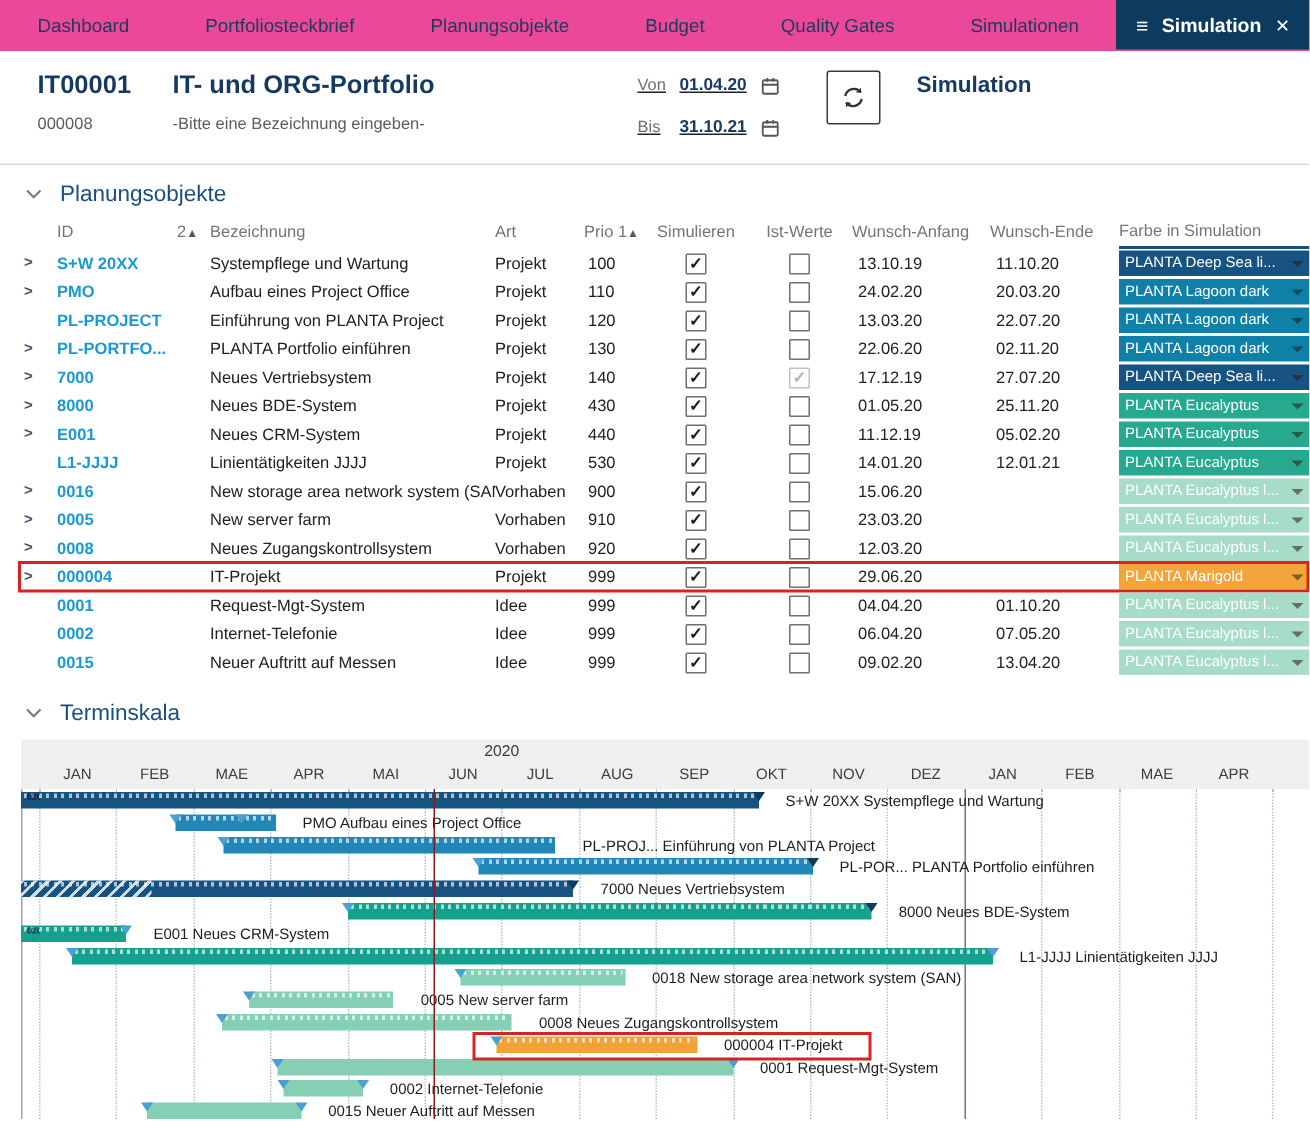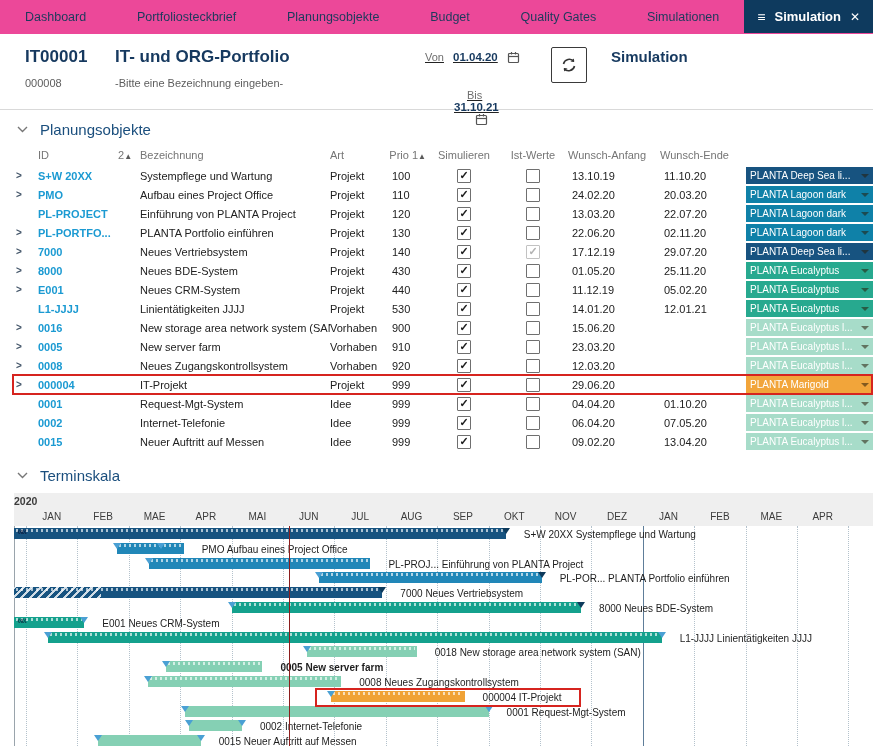--- a/index.html
+++ b/index.html
@@ -12,21 +12,21 @@
   .nav-active .burger{font-size:14px;font-weight:normal;}
   .nav-active .close{font-size:12px;font-weight:normal;cursor:pointer;}
   
   .hdr{display:flex;align-items:flex-start;padding:11px 0 9px 25px;border-bottom:1px solid #d9d9d9;height:55px;box-sizing:content-box;}
   .hdr .line1{font-size:17px;font-weight:bold;color:#16395f;line-height:24px;white-space:nowrap;}
   .hdr .line2{font-size:11px;color:#5d5d5d;margin-top:8px;white-space:nowrap;}
   .hdr-id{width:90px;}
   .hdr-title{width:310px;}
   .hdr-dates{width:112px;}
   .hdr-dates .drow{display:flex;align-items:center;height:24px;text-decoration:underline;}
-  .hdr-dates .drow+.drow{margin-top:20px;flex-direction:column;}
+  .hdr-dates .drow+.drow{margin-top:4px;}
   .dlabel{font-size:11px;color:#6e6e6e;width:28px;}
   .dvalue{font-size:11.5px;font-weight:bold;color:#16395f;width:54px;}
   .cal{display:inline-block;cursor:pointer;line-height:0;}
   .refresh-btn{width:36px;height:36px;border:1.5px solid #3a3a3a;background:#fff;border-radius:2px;display:flex;align-items:center;justify-content:center;margin:2px 18px 0 14px;cursor:pointer;padding:0;}
   .hdr-sim{margin-left:6px;}
   .hdr-sim .line1{font-size:15px;}
   .hdr-sim .line2 span{margin-right:14px;}
   .hdr-sim .val{color:#303030;font-weight:bold;}
   
   .sec{display:flex;align-items:center;gap:12px;padding:11px 0 4px 17px;}
@@ -49,21 +49,21 @@
   .c-prio{text-align:left;padding-right:2px;color:#212121;}
   .c-date{padding-left:8px;color:#212121;}
   .cb{width:12px;height:12px;border:1px solid #6f6f6f;border-radius:1px;background:#fff;margin:0 auto;display:flex;align-items:center;justify-content:center;font-size:11px;font-weight:bold;color:#1c1c1c;cursor:pointer;}
   .cb.disabled{border-color:#c2c2c2;color:#b3b3b3;}
   .farbe{height:17px;display:flex;align-items:center;position:relative;color:#fff;font-size:10px;padding:0 14px 0 4px;white-space:nowrap;overflow:hidden;cursor:pointer;width:100%;box-sizing:border-box;}
   .farbe::after{content:'';position:absolute;right:4px;top:7px;border-left:4px solid transparent;border-right:4px solid transparent;border-top:4px solid rgba(40,30,10,.55);}
   .trow.hl::after{content:'';position:absolute;left:12px;right:0;top:-1px;bottom:-1px;border:2px solid #d6241f;pointer-events:none;}
   
   #gantt{position:relative;margin:5px 0 0 14px;width:859px;height:256px;font-size:10px;}
   .g-head{position:absolute;top:0;left:0;right:0;height:33px;background:#efefef;}
-  .g-year{position:absolute;top:2px;left:0;width:641px;text-align:left;font-size:10.5px;color:#3c3c3c;font-weight:bold;}
+  .g-year{position:absolute;top:2px;left:0;width:641px;text-align:center;font-size:10.5px;color:#3c3c3c;}
   .g-month{position:absolute;top:18px;transform:translateX(-50%);color:#3c3c3c;font-size:10px;}
   .g-grid{position:absolute;top:33px;bottom:3px;width:0;border-left:1px dotted #b4c2cc;z-index:1;}
   .g-grid.solid{border-left:1px solid #5e7d99;}
   .g-edge{position:absolute;top:33px;bottom:3px;left:0;border-left:1px solid #9aa4ac;z-index:1;}
   .g-red{position:absolute;top:33px;bottom:3px;border-left:1px solid #8c1d1d;z-index:5;}
   .g-bar{position:absolute;height:11px;z-index:3;}
   .g-dots{position:absolute;left:2px;right:2px;top:1px;height:3px;background:repeating-linear-gradient(90deg,rgba(255,255,255,.65) 0 2px,transparent 2px 5px);}
   .g-hatch{position:absolute;top:0;bottom:0;left:0;background:repeating-linear-gradient(135deg,rgba(255,255,255,.8) 0 2px,transparent 2px 6px);}
   .g-cont{position:absolute;left:3px;top:-3px;font-size:11px;font-weight:bold;letter-spacing:-2px;color:rgba(0,10,40,.55);}
   .g-tri{position:absolute;width:0;height:0;border-left:4px solid transparent;border-right:4px solid transparent;border-top:6px solid #4aa0d4;transform:translateX(-4px);z-index:4;}
@@ -154,20 +154,21 @@
     <div></div>
     <div>ID</div>
     <div><span>2</span><span class="tri-up">▲</span></div>
     <div>Bezeichnung</div>
     <div>Art</div>
     <div class="h-prio"><span>Prio 1</span><span class="tri-up">▲</span></div>
     <div class="h-c">Simulieren</div>
     <div class="h-c">Ist-Werte</div>
     <div class="h-date">Wunsch-Anfang</div>
     <div class="h-date">Wunsch-Ende</div>
+    <div class="h-farbe">Farbe in Simulation</div>
   </div>
   <div id="tbody">
       <div class="trow">
         <div class="c-exp">&gt;</div>
         <div class="c-id">S+W 20XX</div>
         <div></div>
         <div class="c-name">Systempflege und Wartung</div>
         <div class="c-art">Projekt</div>
         <div class="c-prio">100</div>
         <div>
@@ -246,21 +247,21 @@
         <div class="c-name">Neues Vertriebsystem</div>
         <div class="c-art">Projekt</div>
         <div class="c-prio">140</div>
         <div>
           <div class="cb">✓</div>
         </div>
         <div>
           <div class="cb disabled">✓</div>
         </div>
         <div class="c-date">17.12.19</div>
-        <div class="c-date">29.07.20</div>
+        <div class="c-date">27.07.20</div>
         <div>
           <div class="farbe" style="background: rgb(23, 83, 128);">PLANTA Deep Sea li...</div>
         </div>
       </div>
       <div class="trow">
         <div class="c-exp">&gt;</div>
         <div class="c-id">8000</div>
         <div></div>
         <div class="c-name">Neues BDE-System</div>
         <div class="c-art">Projekt</div>
@@ -548,21 +549,21 @@
     <div class="g-label" style="left: 665.647px; top: 139.6px;">L1-JJJJ Linientätigkeiten JJJJ</div>
     <div class="g-bar" style="left: 292.987px; width: 109.653px; top: 153.4px; background: rgb(133, 208, 180);">
       <div class="g-dots"></div>
     </div>
     <div class="g-tri" style="left: 292.987px; top: 153.4px;"></div>
     <div class="g-label" style="left: 420.64px; top: 154.4px;">0018 New storage area network system (SAN)</div>
     <div class="g-bar" style="left: 152.493px; width: 95.9467px; top: 168.2px; background: rgb(133, 208, 180);">
       <div class="g-dots"></div>
     </div>
     <div class="g-tri" style="left: 152.493px; top: 168.2px;"></div>
-    <div class="g-label" style="left: 266.44px; top: 169.2px; font-weight: bold;">0005 New server farm</div>
+    <div class="g-label" style="left: 266.44px; top: 169.2px;">0005 New server farm</div>
     <div class="g-bar" style="left: 133.647px; width: 193.607px; top: 183px; background: rgb(133, 208, 180);">
       <div class="g-dots"></div>
     </div>
     <div class="g-tri" style="left: 133.647px; top: 183px;"></div>
     <div class="g-label" style="left: 345.253px; top: 184px;">0008 Neues Zugangskontrollsystem</div>
     <div class="g-bar" style="left: 316.973px; width: 133.64px; top: 197.8px; background: rgb(240, 162, 54);">
       <div class="g-dots"></div>
     </div>
     <div class="g-tri" style="left: 316.973px; top: 197.8px;"></div>
     <div class="g-label" style="left: 468.613px; top: 198.8px;">000004 IT-Projekt</div>

